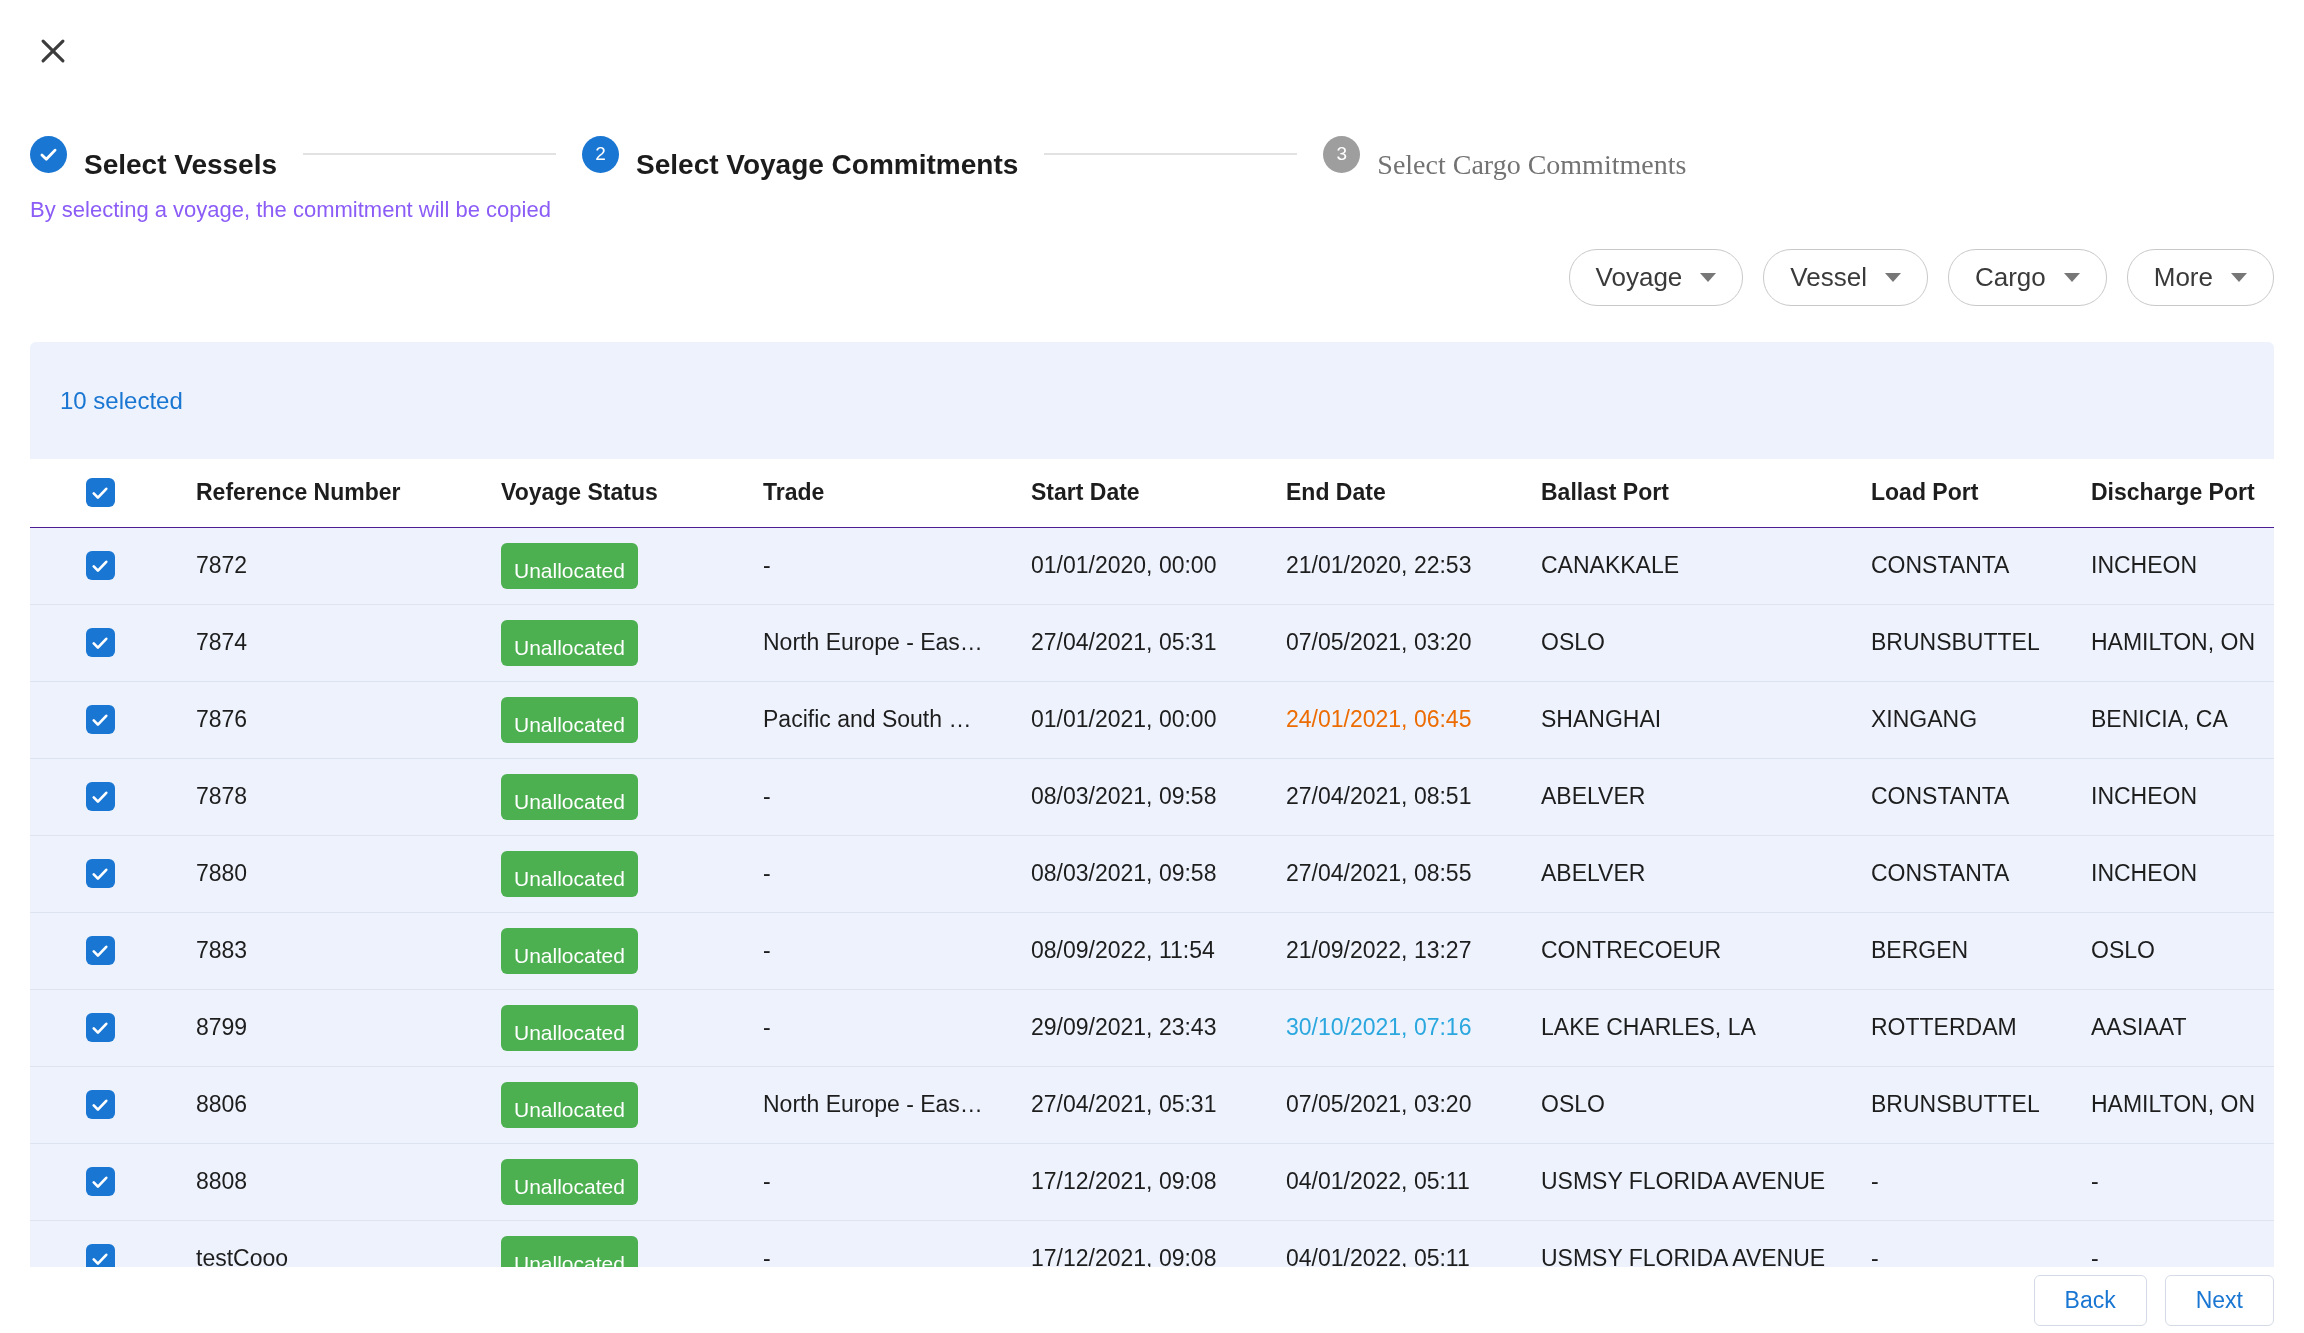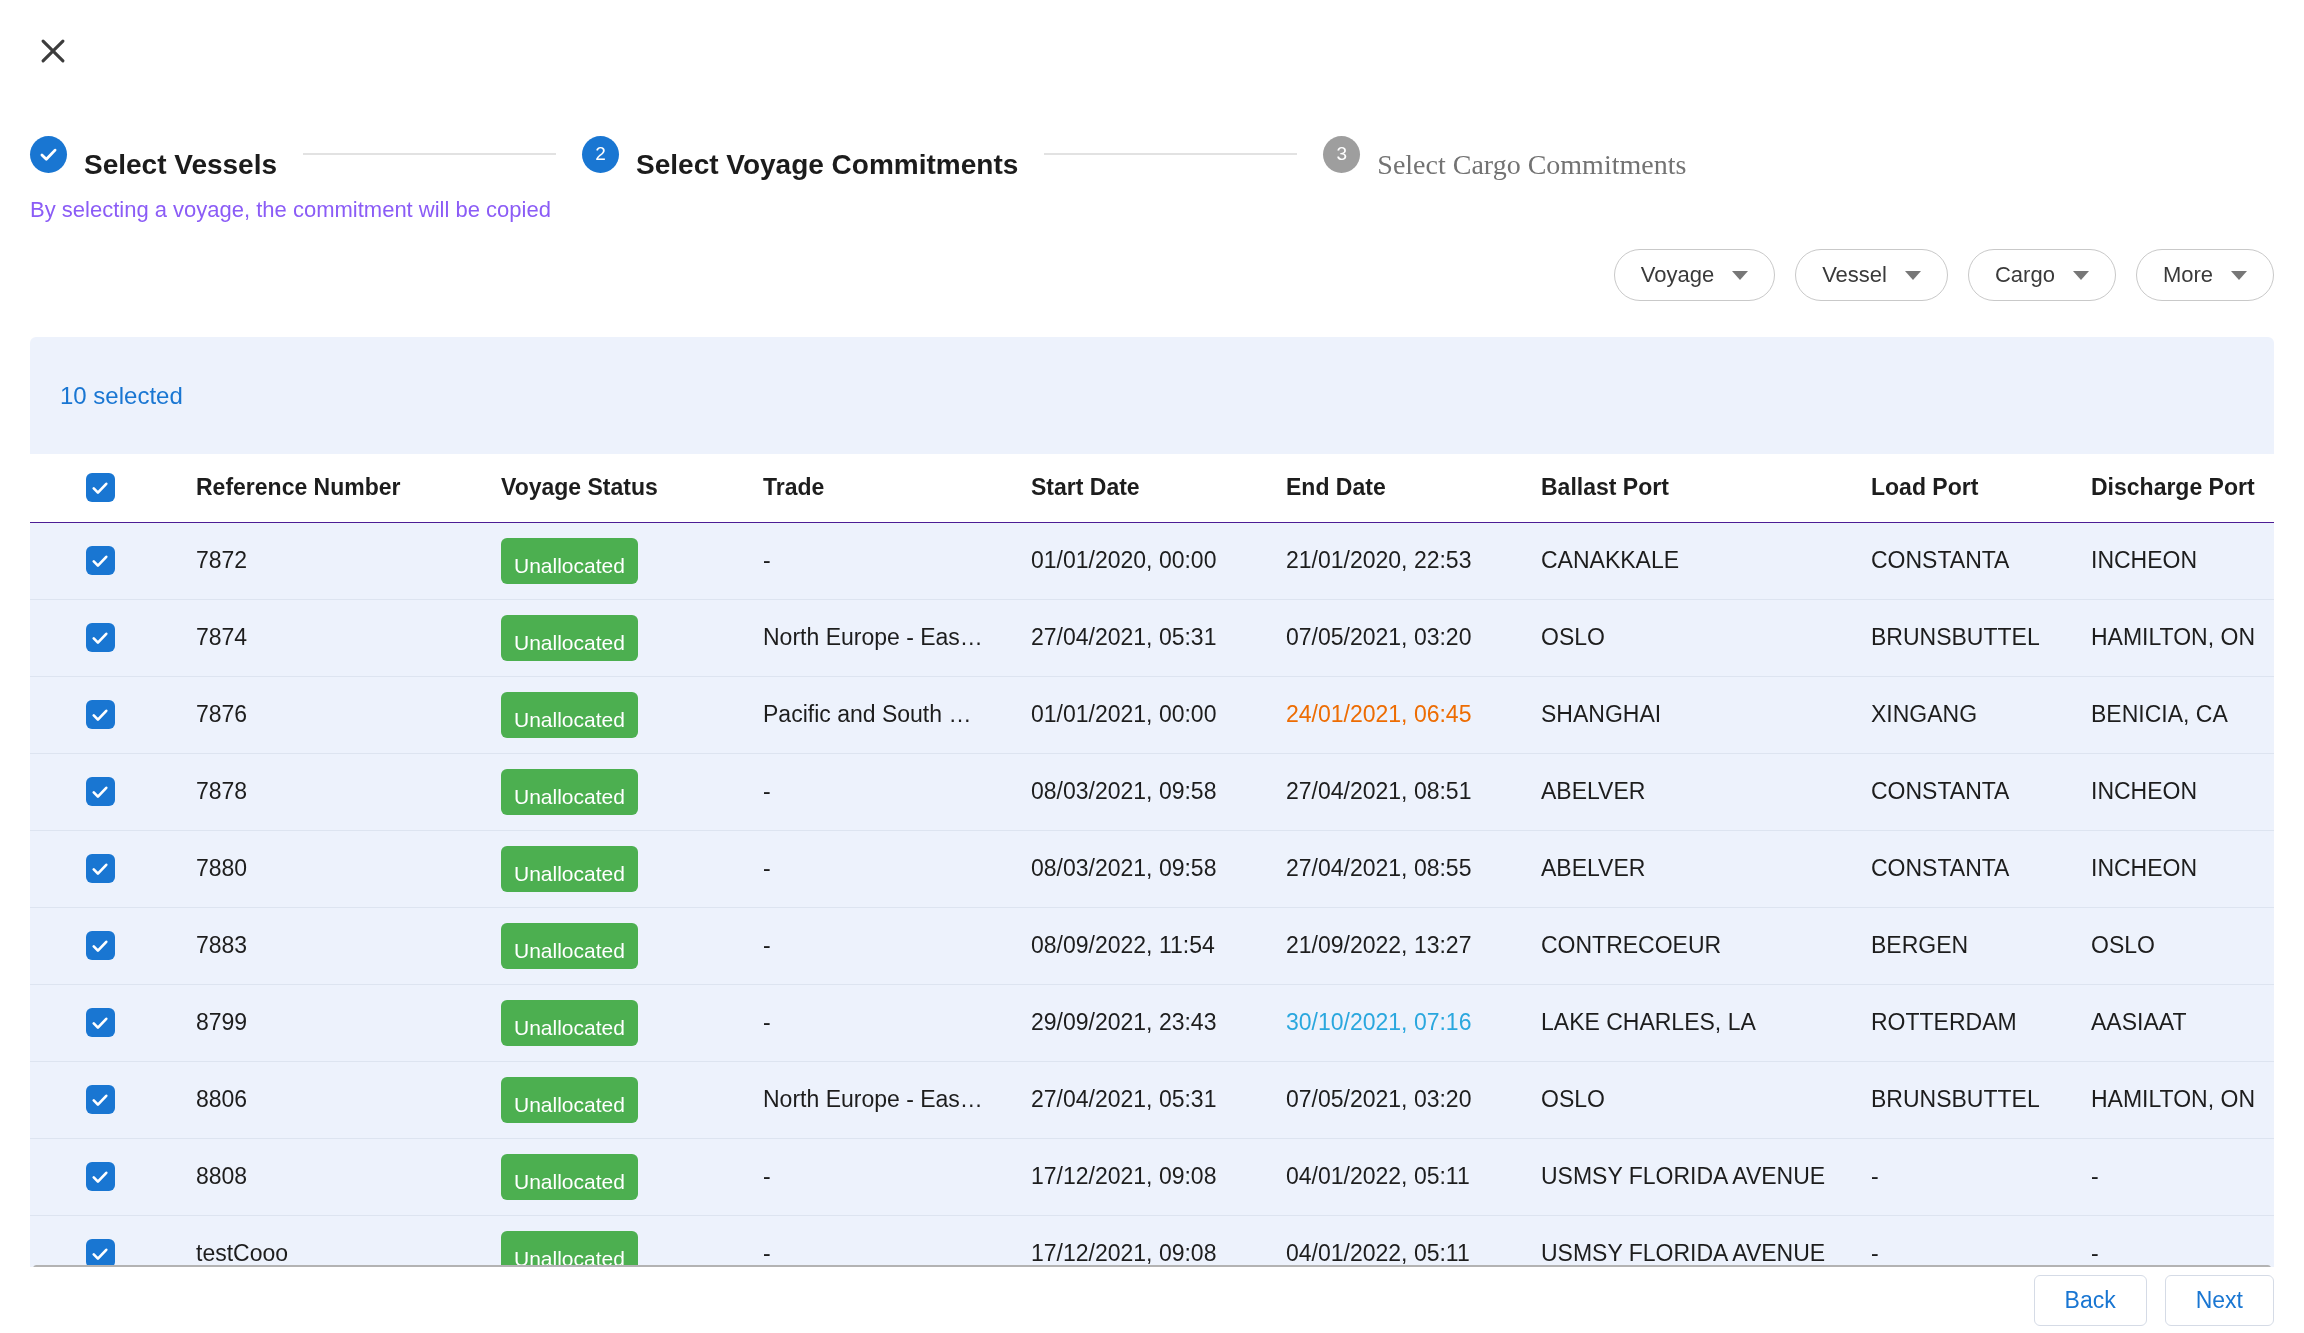--- a/index.html
+++ b/index.html
@@ -32,21 +32,21 @@
   .step-label.pending { color: #737373; font-weight: 400; font-family: Liberation Serif, serif; }
   .connector { width: 253px; height: 2px; background: #e2e2e2; margin: 0 26px; flex: none; }
 
   .helper { margin: 16px 30px 0 30px; font-size: 22px; color: #8b5cf6; }
 
   
   .filters { display: flex; justify-content: flex-end; gap: 20px; margin: 26px 30px 0 30px; }
   .pill {
     display: inline-flex; align-items: center; gap: 18px;
     border: 1px solid #c9c9c9; border-radius: 28px; background: #ffffff;
-    padding: 12px 26px; font-size: 22px; color: #3a3a3a;
+    padding: 12px 26px; font-size: 26px; color: #3a3a3a;
     font-family: inherit; cursor: pointer;
   }
   .caret { width: 0; height: 0; border-left: 8px solid transparent; border-right: 8px solid transparent; border-top: 9px solid #777777; }
 
   
   .grid {
     position: relative; margin: 36px 30px 0 30px;
     height: 938px; background: #edf2fc;
     border-radius: 6px; overflow: hidden;
   }

